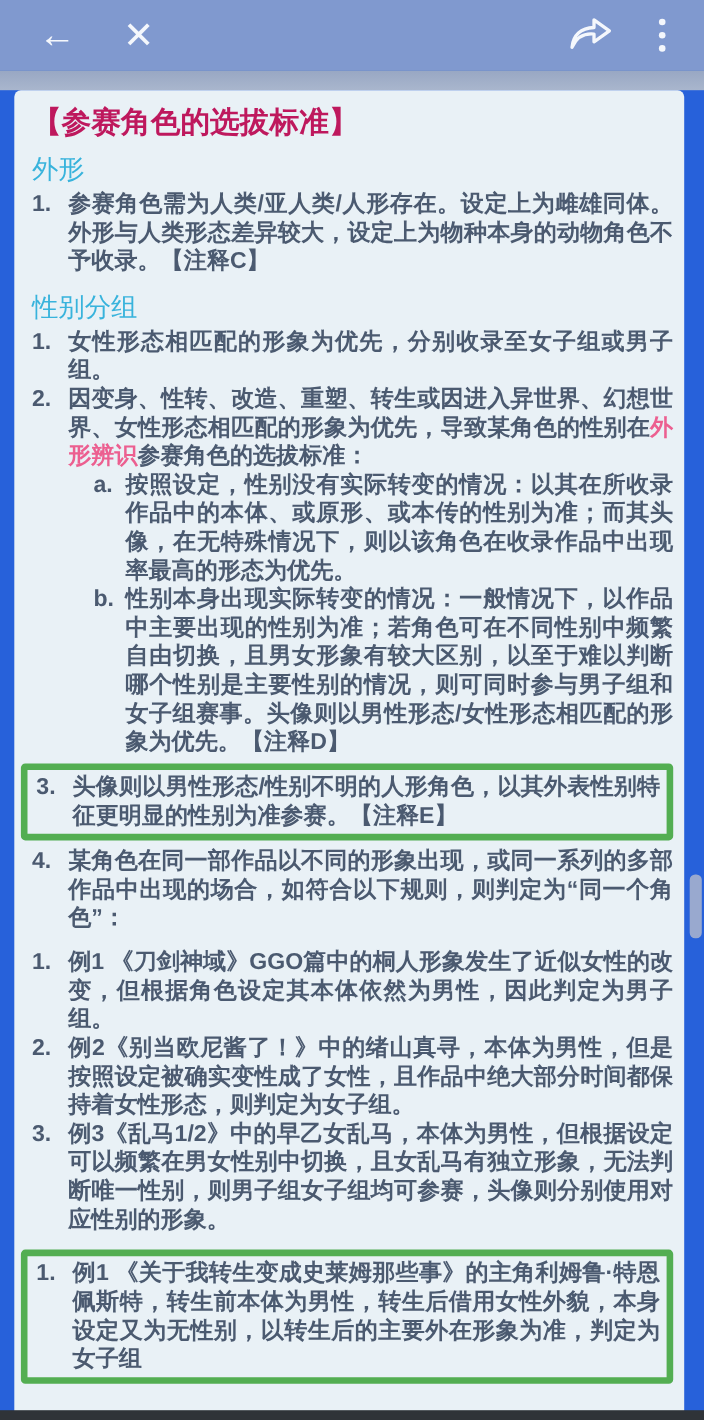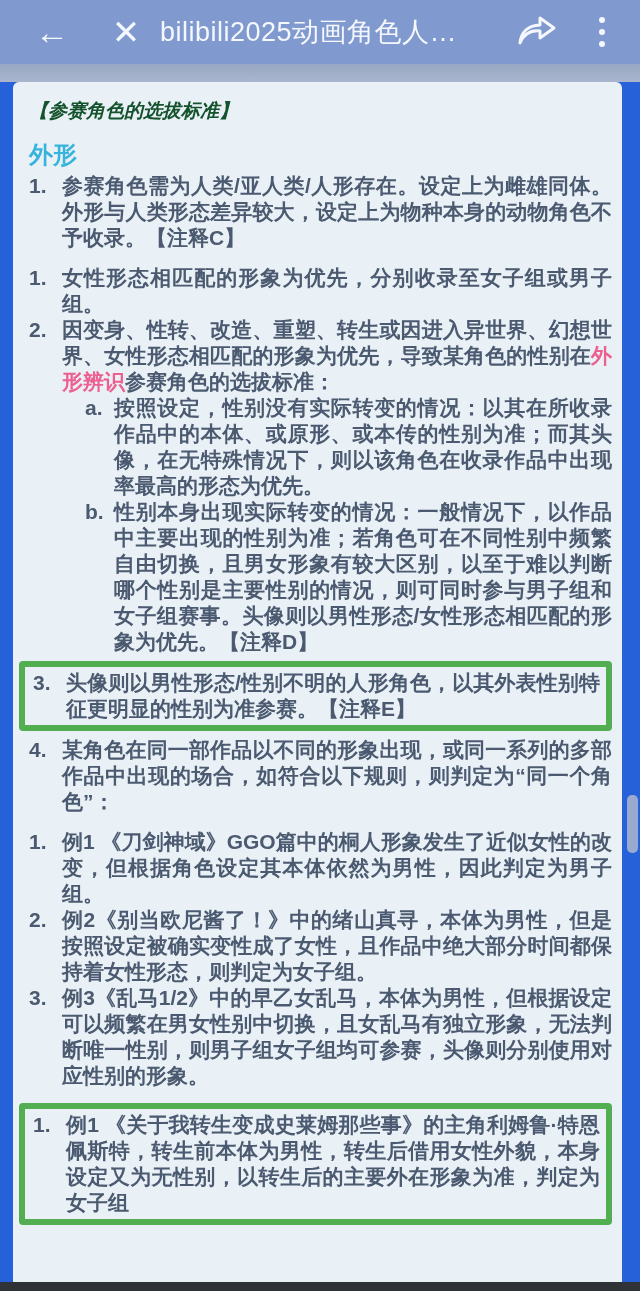--- a/index.html
+++ b/index.html
@@ -23,23 +23,23 @@
   .more i{display:block;width:6px;height:6px;border-radius:50%;background:#f4f7fc;margin:3px 0;}
   .header-strip{position:absolute;top:64px;left:0;width:640px;height:18px;
                 background:linear-gradient(#98a7c3,#a9b6cd);}
 
   
   .content{position:absolute;top:82px;left:13px;width:609px;height:1201px;
            background:#e9f1f6;border-radius:6px 6px 0 0;box-sizing:border-box;
            padding:12px 10px 0 16px;overflow:hidden;
            color:#4b5a70;font-size:21px;line-height:26px;font-weight:bold;
            text-align:justify;word-break:break-all;}
-  h1{font-size:19px;line-height:34px;margin:0 0 12px 0;color:#14532d;font-weight:bold;font-style:italic;}
+  h1{font-size:27px;line-height:34px;margin:0 0 12px 0;color:#be185d;font-weight:bold;}
   .sec{margin-bottom:14px;}
-  .sec-heading{font-size:24px;line-height:30px;margin:0 0 3px 0;font-weight:bold;}
+  .sec-heading{font-size:24px;line-height:30px;margin:0 0 3px 0;font-weight:normal;}
   .cyan{color:#38b3dc;}
   .pink{color:#ec5f90;}
   .li{display:flex;margin:0;}
   .li .mk{flex:0 0 33px;}
   .li .tx{flex:1;}
   .sub{margin-left:56px;}
   .sub .mk{flex:0 0 29px;}
   .note-label{margin:0;}
   .greenbox{border:6px solid #53ae52;border-radius:4px;margin:6px 0 6px -10px;
             padding:3px 6px 3px 8px;}
@@ -55,21 +55,20 @@
 
 <div class="page">
 
   <header class="titlebar">
     <button class="tb-btn back">
       <span>←</span>
     </button>
     <button class="tb-btn close">
       <span>✕</span>
     </button>
-    <span class="tb-title">bilibili2025动画角色人…</span>
     <span class="tb-right">
       <button class="tb-btn share">
         <span>
           <svg viewBox="0 0 40 32" fill="none" stroke="#f4f7fc" stroke-width="3" stroke-linejoin="round" stroke-linecap="round">
             <path d="M23 10 L23 3 L37 13 L23 23 L23 16 C13 15 7 19 3 28 C4 17 11 10.5 23 10 Z"></path>
           </svg>
         </span>
       </button>
       <button class="tb-btn more">
         <span style="display:flex;flex-direction:column;">
@@ -88,20 +87,21 @@
 
     <div class="sec">
       <p class="sec-heading cyan">外形</p>
       <div class="li">
         <span class="mk">1.</span>
         <span class="tx">参赛角色需为人类/亚人类/人形存在。设定上为雌雄同体。外形与人类形态差异较大，设定上为物种本身的动物角色不予收录。【注释C】</span>
       </div>
     </div>
 
     <div class="sec">
+      <p class="sec-heading cyan">性别分组</p>
 
       <div class="li">
         <span class="mk">1.</span>
         <span class="tx">女性形态相匹配的形象为优先，分别收录至女子组或男子组。</span>
       </div>
 
       <div class="li">
         <span class="mk">2.</span>
         <span class="tx"><span>因变身、性转、改造、重塑、转生或因进入异世界、幻想世界、女性形态相匹配的形象为优先，导致某角色的性别在</span><span class="pink">外形辨识</span><span>参赛角色的选拔标准：</span></span>
       </div>

